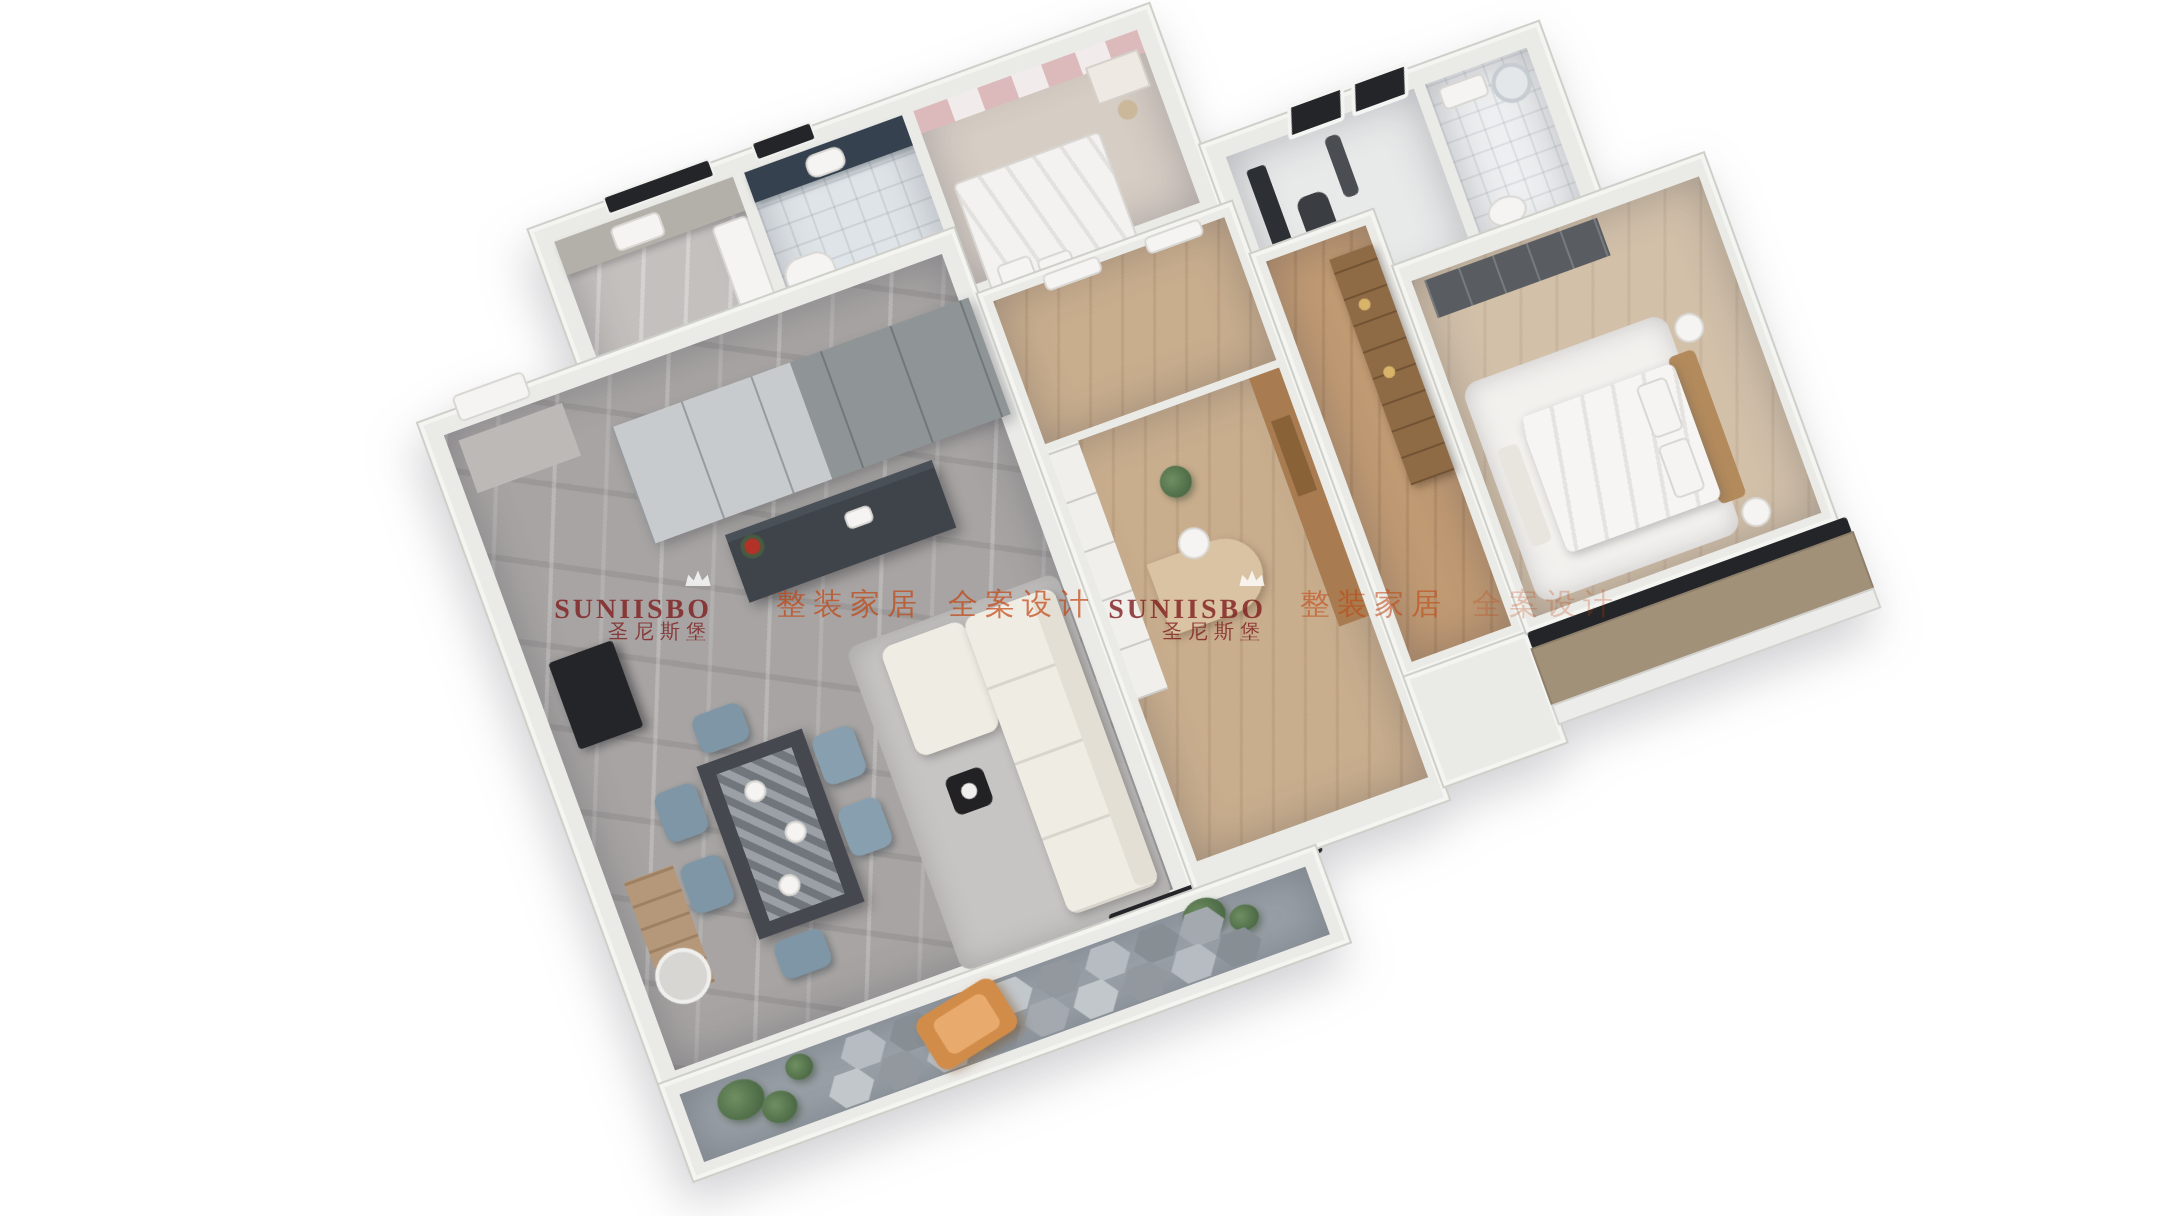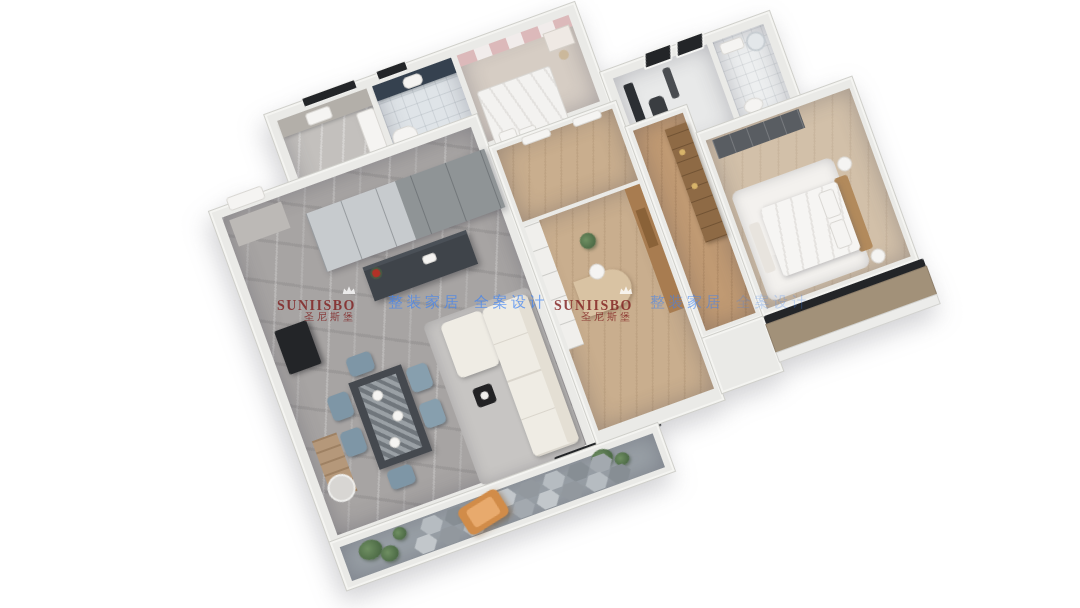--- a/index.html
+++ b/index.html
@@ -29,21 +29,21 @@
      repeating-linear-gradient(90deg, rgba(120,130,140,.14) 0 1px, rgba(0,0,0,0) 1px 10px),
      #edeff0;}
   .whitef{background:#f5f4f2;border:1px solid #d9d7d3;border-radius:3px;}
   .darkf{background:#232528;border-radius:2px;}
   .hex{position:absolute;width:24px;height:17px;clip-path:polygon(25% 0,75% 0,100% 50%,75% 100%,25% 100%,0 50%);}
   .plant{position:absolute;border-radius:50%;background:radial-gradient(circle at 40% 40%, #6f8f62, #4d6b46 70%);box-shadow:1px 2px 3px rgba(40,60,35,.4);}
   .wm-logo{position:absolute;color:#7f1d1d;opacity:.8;text-align:right;width:90px;
            font-family:"Liberation Serif",serif;z-index:40;}
   .wm-brand{font-size:14px;font-weight:bold;letter-spacing:1.5px;line-height:14px;}
   .wm-cn{font-size:10px;letter-spacing:3px;line-height:8px;font-family:"DejaVu Sans",sans-serif;}
-  .wm-tag{position:absolute;color:#3b82f6;font-size:15px;letter-spacing:3.5px;z-index:40;
+  .wm-tag{position:absolute;color:#c2410c;font-size:15px;letter-spacing:3.5px;z-index:40;
           font-family:Liberation Serif, serif;white-space:nowrap;}
   .wm-tag .t2{margin-left:12px;}
   .seams-v{background:repeating-linear-gradient(90deg, rgba(60,65,70,.35) 0 1px, rgba(0,0,0,0) 1px 37px), linear-gradient(90deg,#c7cbce 0 50%, #8f9496 50%), #9ca2a6;}
   .shelves{background:repeating-linear-gradient(0deg, rgba(60,40,20,.35) 0 1px, rgba(0,0,0,0) 1px 14px), #8e6a45;}
 </style>
 </head>
 <body>
 
 <div id="stage">
 

